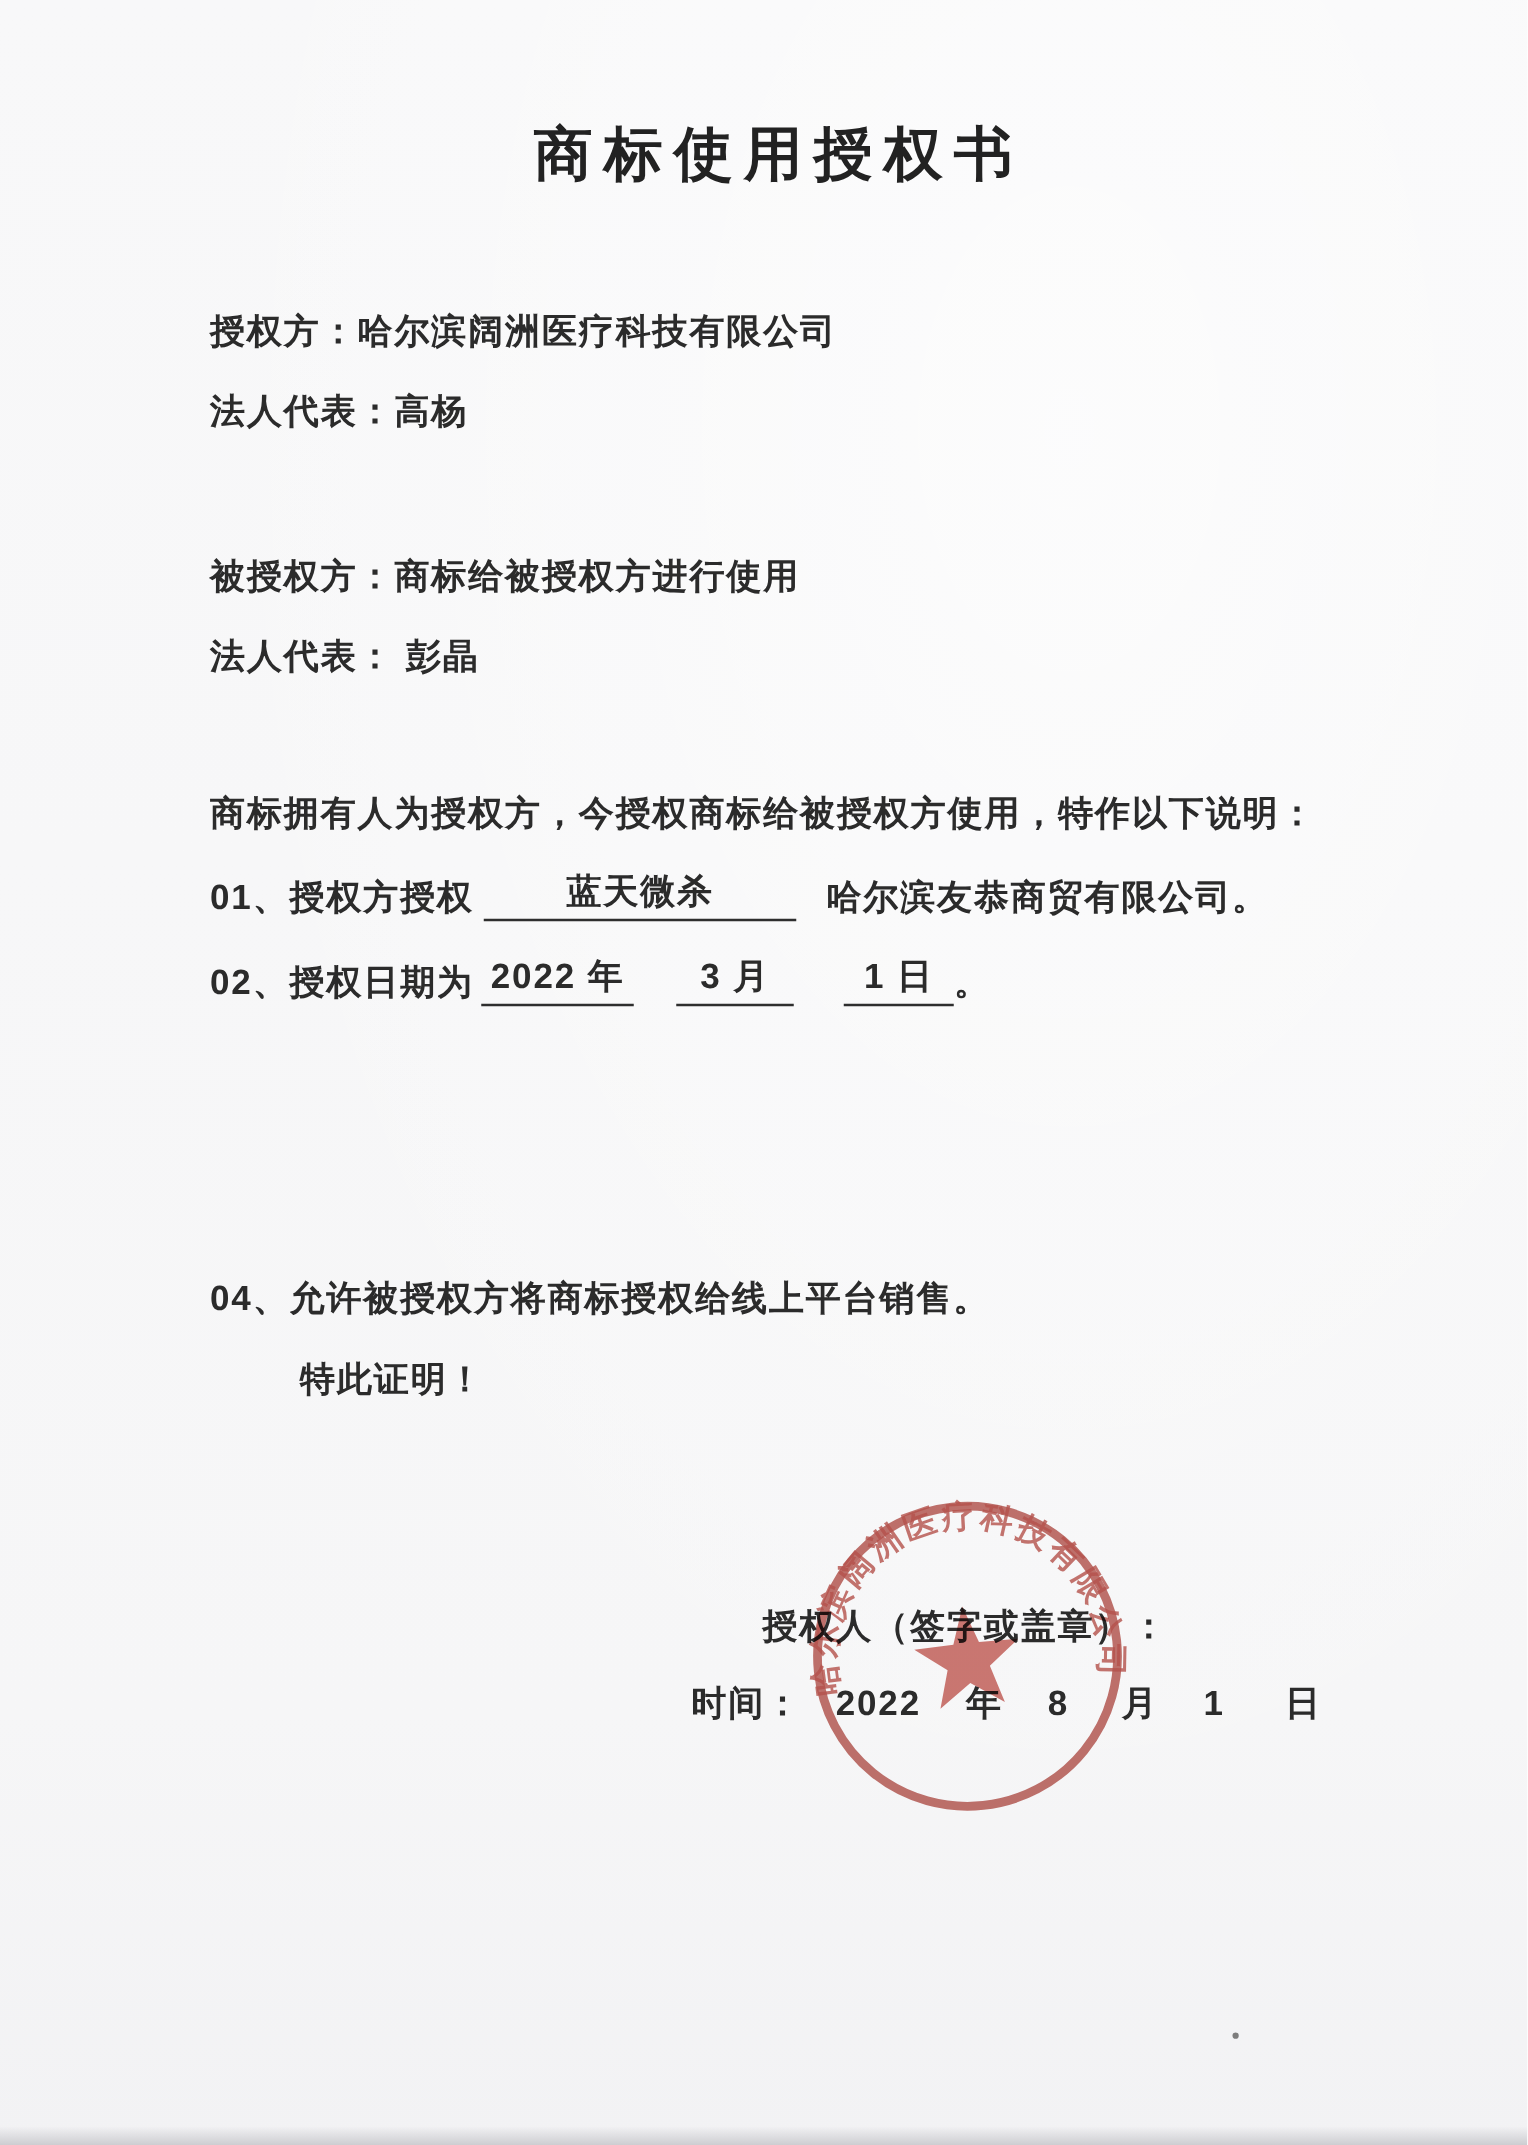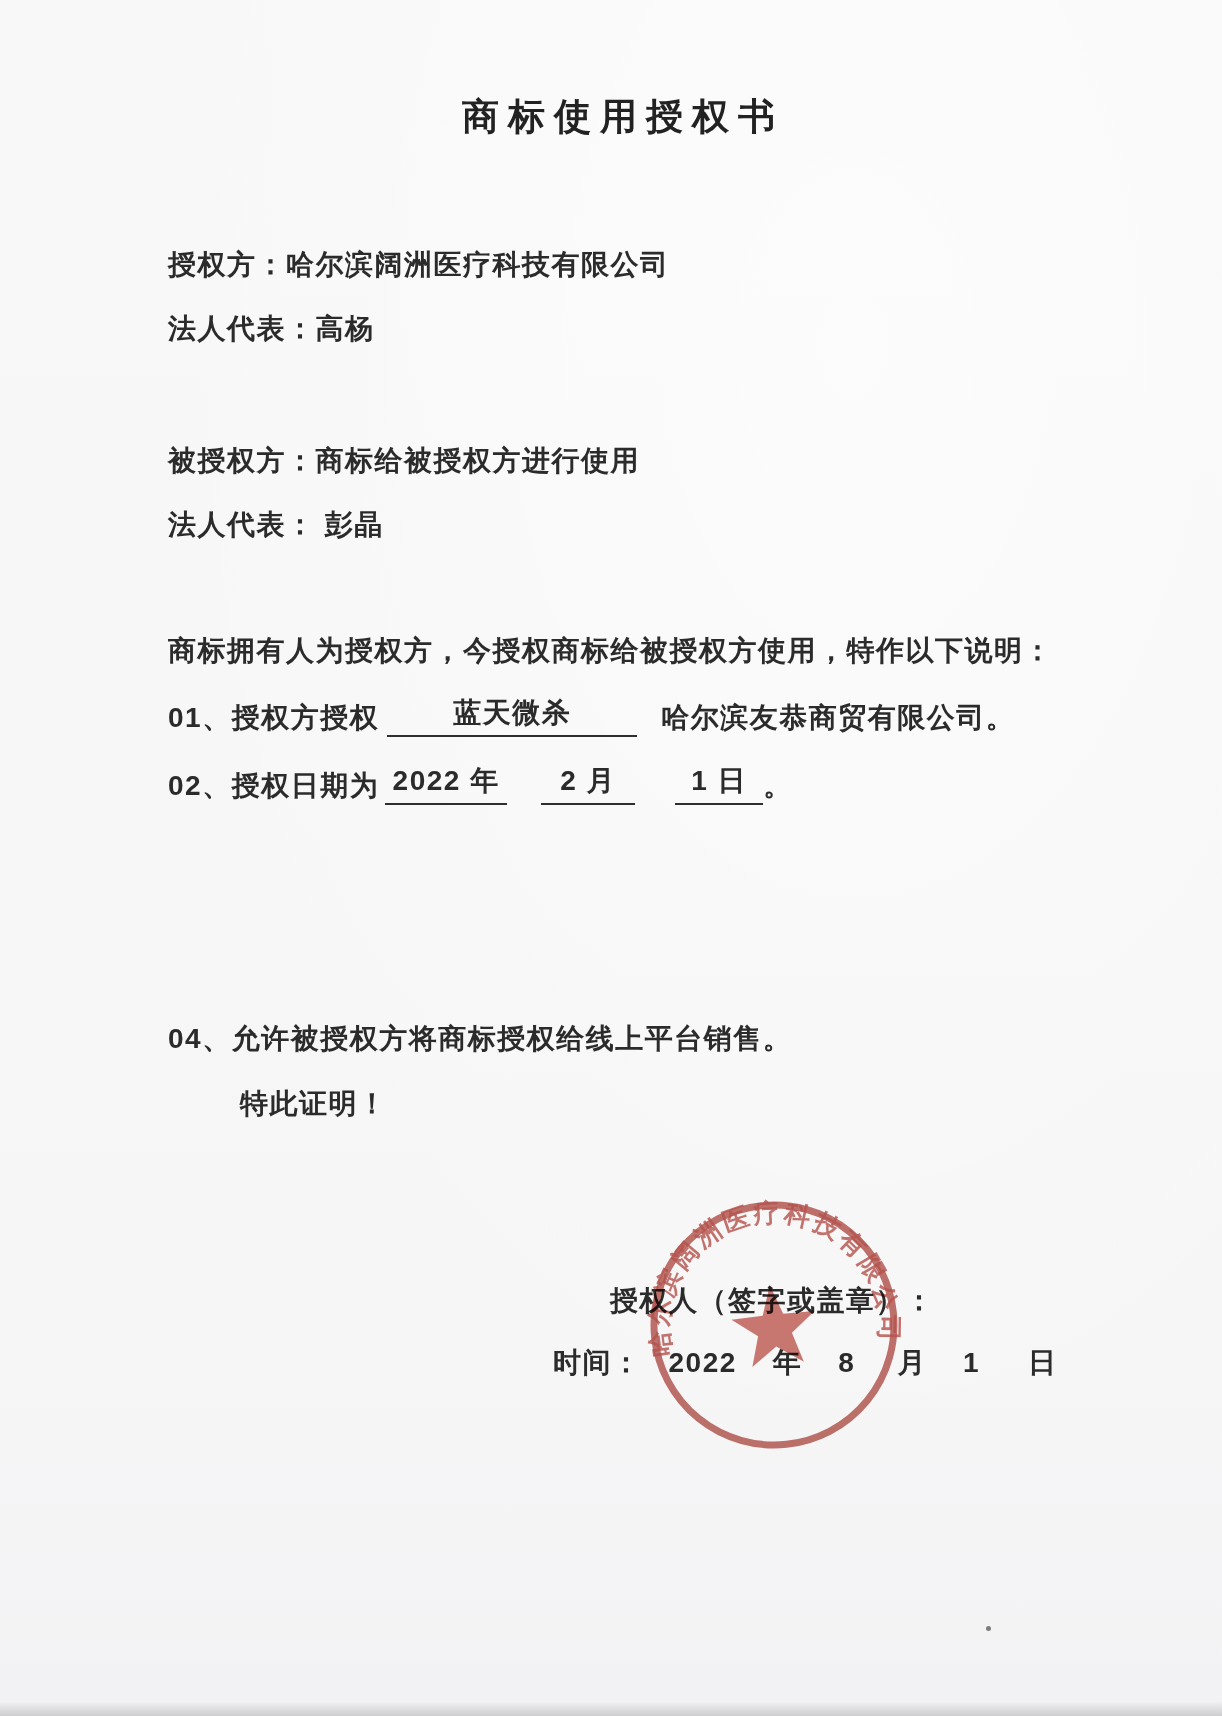--- a/index.html
+++ b/index.html
@@ -8,21 +8,21 @@
     width:1222px;height:1716px;
     background:
       radial-gradient(ellipse at 70% 20%, rgba(255,255,255,.6), rgba(0,0,0,0) 60%),
       linear-gradient(180deg,#f8f8f9 0%,#f6f6f7 80%,#f2f2f4 100%);
     overflow:hidden;
     font-family:"Liberation Sans","DejaVu Sans",sans-serif;
     color:#2b2b2b;
   }
   .title{
     position:absolute;left:0;right:0;top:92px;
-    text-align:center;font-size:37px;font-weight:700;letter-spacing:9px;
+    text-align:center;font-size:47px;font-weight:700;letter-spacing:9px;
     color:#222;
     padding-left:24px;
   }
   .line{
     position:absolute;
     font-size:28px;font-weight:600;letter-spacing:1.5px;
     white-space:nowrap;
   }
   .blank{
     display:inline-block;text-align:center;
@@ -56,21 +56,21 @@
   <div class="line" style="left:168px;top:442px">被授权方：商标给被授权方进行使用</div>
   <div class="line" style="left:168px;top:506px">法人代表：  彭晶</div>
 
   <div class="line" style="left:168px;top:632px">商标拥有人为授权方，今授权商标给被授权方使用，特作以下说明：</div>
 
   <div class="line" style="left:168px;top:694px">
     <span>01、授权方授权</span><span class="blank" style="width:250px;margin-left:8px">蓝天微杀</span><span style="margin-left:24px">哈尔滨友恭商贸有限公司。</span>
   </div>
 
   <div class="line" style="left:168px;top:762px">
-    <span>02、授权日期为</span><span class="blank" style="width:122px;margin-left:6px">2022 年</span><span class="blank" style="width:94px;margin-left:34px">2 月</span><span class="blank" style="width:88px;margin-left:40px">1 日</span><span>。</span>
+    <span>02、授权日期为</span><span class="blank" style="width:122px;margin-left:6px">2022 年</span><span class="blank" style="width:94px;margin-left:34px">3 月</span><span class="blank" style="width:88px;margin-left:40px">1 日</span><span>。</span>
   </div>
 
 
 
   <div class="line" style="left:168px;top:1020px">04、允许被授权方将商标授权给线上平台销售。</div>
 
   <div class="line" style="left:240px;top:1085px">特此证明！</div>
 
   <div class="line" style="left:610px;top:1282px">授权人（签字或盖章）：</div>
 

